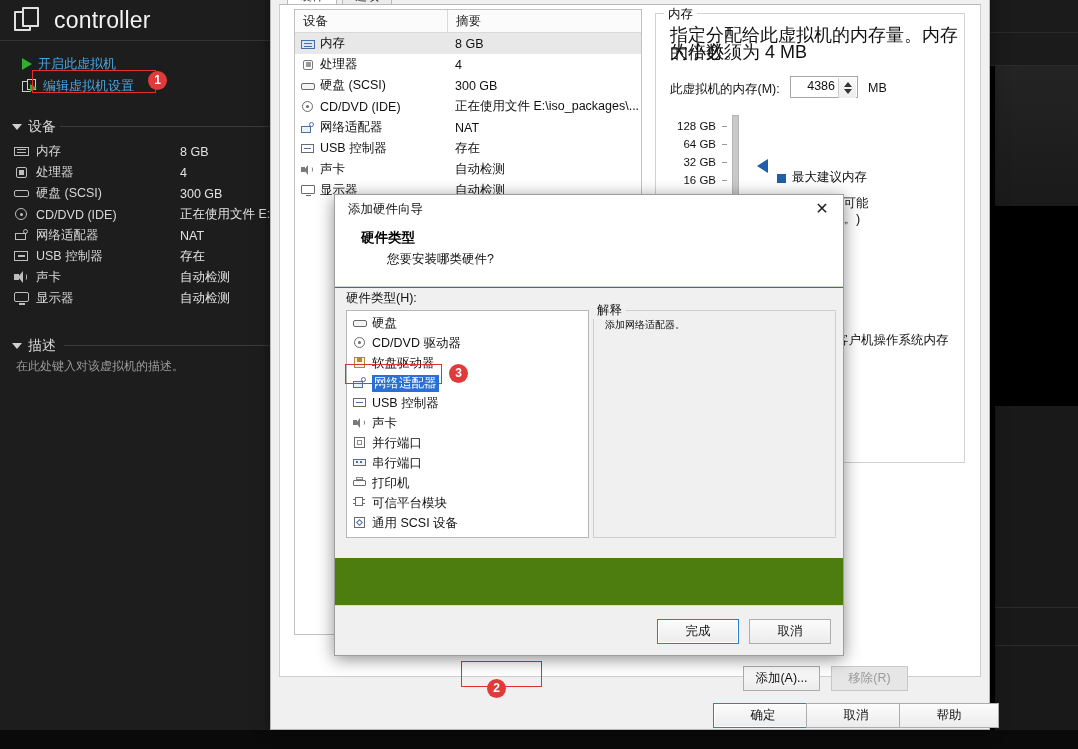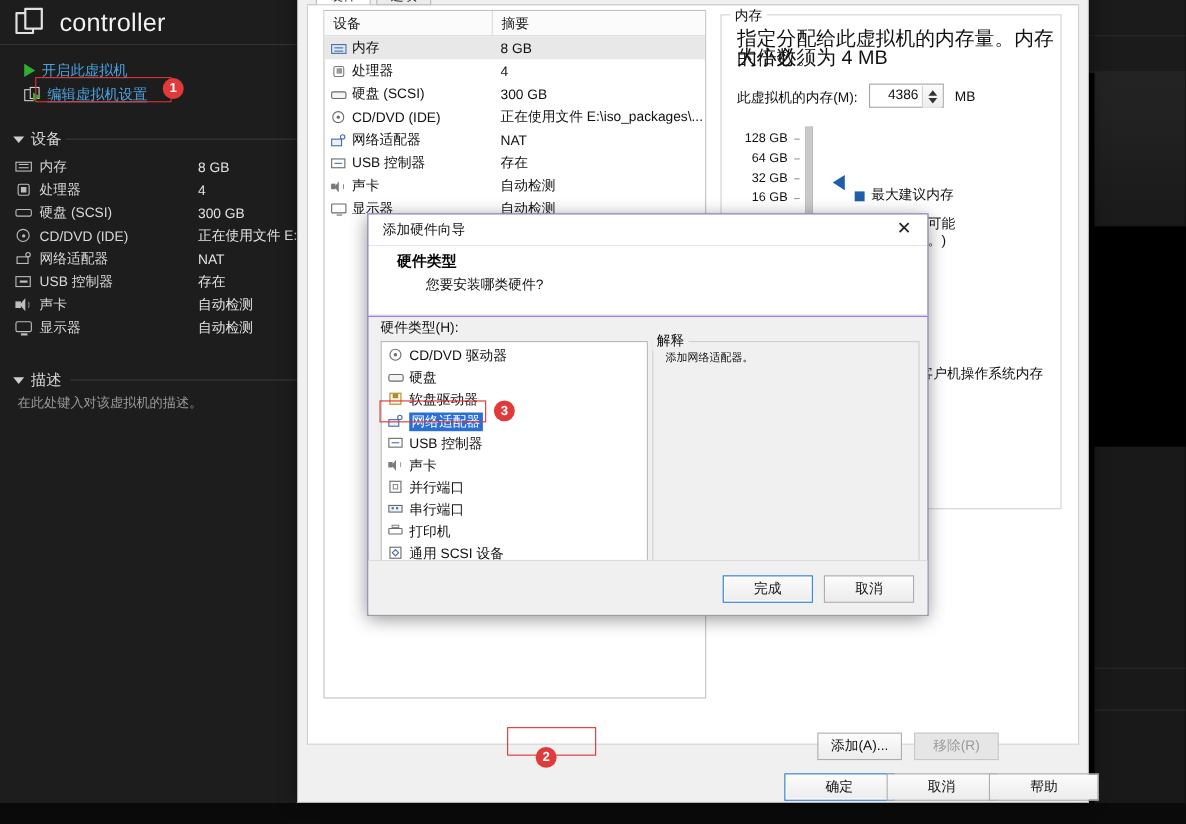--- a/index.html
+++ b/index.html
@@ -117,22 +117,22 @@
   .slider-arrow { position:absolute; width:0;height:0;
                   border-top:7px solid transparent;border-bottom:7px solid transparent;
                   border-right:11px solid #1f5fa8; }
   .legend-sq { position:absolute; width:9px; height:9px; }
   .legend-tx { position:absolute; font-size:12.5px; color:#111; white-space:nowrap; }
 
   
   .foot-btn { position:absolute; width:100px; }
 
   
-  .wiz { position:absolute; left:334px; top:194px; width:510px; height:366px;
-         background:#8b5cf6; border:1px solid #9e9e9e; box-shadow:0 3px 16px rgba(0,0,0,.45); }
+  .wiz { position:absolute; left:334px; top:194px; width:510px; height:462px;
+         background:#4d7c0f; border:1px solid #9e9e9e; box-shadow:0 3px 16px rgba(0,0,0,.45); }
   .wiz-caption { position:absolute; left:0; top:0; width:100%; height:28px; background:#fff; }
   .wiz-cap-text { position:absolute; left:13px; top:6px; font-size:12.5px; color:#111; }
   .wiz-close { position:absolute; right:8px; top:3px; width:26px; height:22px;
                font-size:16px; color:#222; text-align:center; line-height:22px; cursor:default; }
   .wiz-head { position:absolute; left:0; top:28px; width:100%; height:64px;
               background:#fff; border-bottom:1px solid #d5d5d5; }
   .wiz-h1 { position:absolute; left:26px; top:6px; font-size:13.5px; font-weight:bold; color:#000; }
   .wiz-h2 { position:absolute; left:52px; top:28px; font-size:12.5px; color:#111; }
   .wiz-body { position:absolute; left:0; top:93px; width:100%; height:270px; background:#f0f0f0; }
   .wiz-lbl { position:absolute; font-size:12.5px; color:#111; }
@@ -442,30 +442,30 @@
       <div class="wiz-h1">硬件类型</div>
       <div class="wiz-h2">您要安装哪类硬件?</div>
     </div>
 
     <div class="wiz-body">
       <div class="wiz-lbl" style="left:11px; top:2px;">硬件类型(H):</div>
 
       <div class="hw-list">
         <div class="hw-item">
           <span class="li">
+            <i style="left:0;top:3px;width:14px;height:7px;border:1px solid #6a6a6a;border-radius:2px;background:#f4f4f4;"></i>
+          </span>
+          <span class="hw-name">硬盘</span>
+        </div>
+        <div class="hw-item">
+          <span class="li">
             <i style="left:1px;top:0;width:11px;height:11px;border:1px solid #6a6a6a;border-radius:50%;"></i>
             <i style="left:5px;top:4px;width:3px;height:3px;background:#6a6a6a;border-radius:50%;"></i>
           </span>
           <span class="hw-name">CD/DVD 驱动器</span>
-        </div>
-        <div class="hw-item">
-          <span class="li">
-            <i style="left:0;top:3px;width:14px;height:7px;border:1px solid #6a6a6a;border-radius:2px;background:#f4f4f4;"></i>
-          </span>
-          <span class="hw-name">硬盘</span>
         </div>
         <div class="hw-item">
           <span class="li">
             <i style="left:1px;top:0;width:11px;height:11px;border:1px solid #b08a30;background:#fdf6df;"></i>
             <i style="left:4px;top:1px;width:5px;height:4px;background:#b08a30;"></i>
           </span>
           <span class="hw-name">软盘驱动器</span>
         </div>
         <div class="hw-item sel">
           <span class="li">
@@ -503,38 +503,38 @@
             <i style="left:7px;top:4px;width:2px;height:2px;background:#4a6fa5;"></i>
           </span>
           <span class="hw-name">串行端口</span>
         </div>
         <div class="hw-item">
           <span class="li">
             <i style="left:0;top:3px;width:13px;height:6px;border:1px solid #6a6a6a;border-radius:1px;"></i>
             <i style="left:3px;top:0;width:7px;height:3px;border:1px solid #8a8a8a;"></i>
           </span>
           <span class="hw-name">打印机</span>
-        </div>
-        <div class="hw-item">
-          <span class="li">
-            <i style="left:1px;top:0;width:11px;height:11px;border:1px solid #6a6a6a;"></i>
-            <i style="left:4px;top:3px;width:5px;height:5px;border:1px solid #4a6fa5;transform:rotate(45deg);"></i>
-          </span>
-          <span class="hw-name">通用 SCSI 设备</span>
         </div>
         <div class="hw-item">
           <span class="li">
             <i style="left:2px;top:0;width:8px;height:9px;border:1px solid #6a6a6a;"></i>
             <i style="left:0;top:2px;width:3px;height:1px;background:#6a6a6a;"></i>
             <i style="left:0;top:6px;width:3px;height:1px;background:#6a6a6a;"></i>
             <i style="left:9px;top:2px;width:3px;height:1px;background:#6a6a6a;"></i>
             <i style="left:9px;top:6px;width:3px;height:1px;background:#6a6a6a;"></i>
           </span>
           <span class="hw-name">可信平台模块</span>
         </div>
+        <div class="hw-item">
+          <span class="li">
+            <i style="left:1px;top:0;width:11px;height:11px;border:1px solid #6a6a6a;"></i>
+            <i style="left:4px;top:3px;width:5px;height:5px;border:1px solid #4a6fa5;transform:rotate(45deg);"></i>
+          </span>
+          <span class="hw-name">通用 SCSI 设备</span>
+        </div>
       </div>
 
       <div class="expl"></div>
       <div class="expl-title">解释</div>
       <div class="expl-text">添加网络适配器。</div>
     </div>
 
     <div class="wiz-foot">
       <div class="btn default" style="position:absolute; left:322px; top:13px; width:82px;">完成</div>
       <div class="btn" style="position:absolute; left:414px; top:13px; width:82px;">取消</div>

